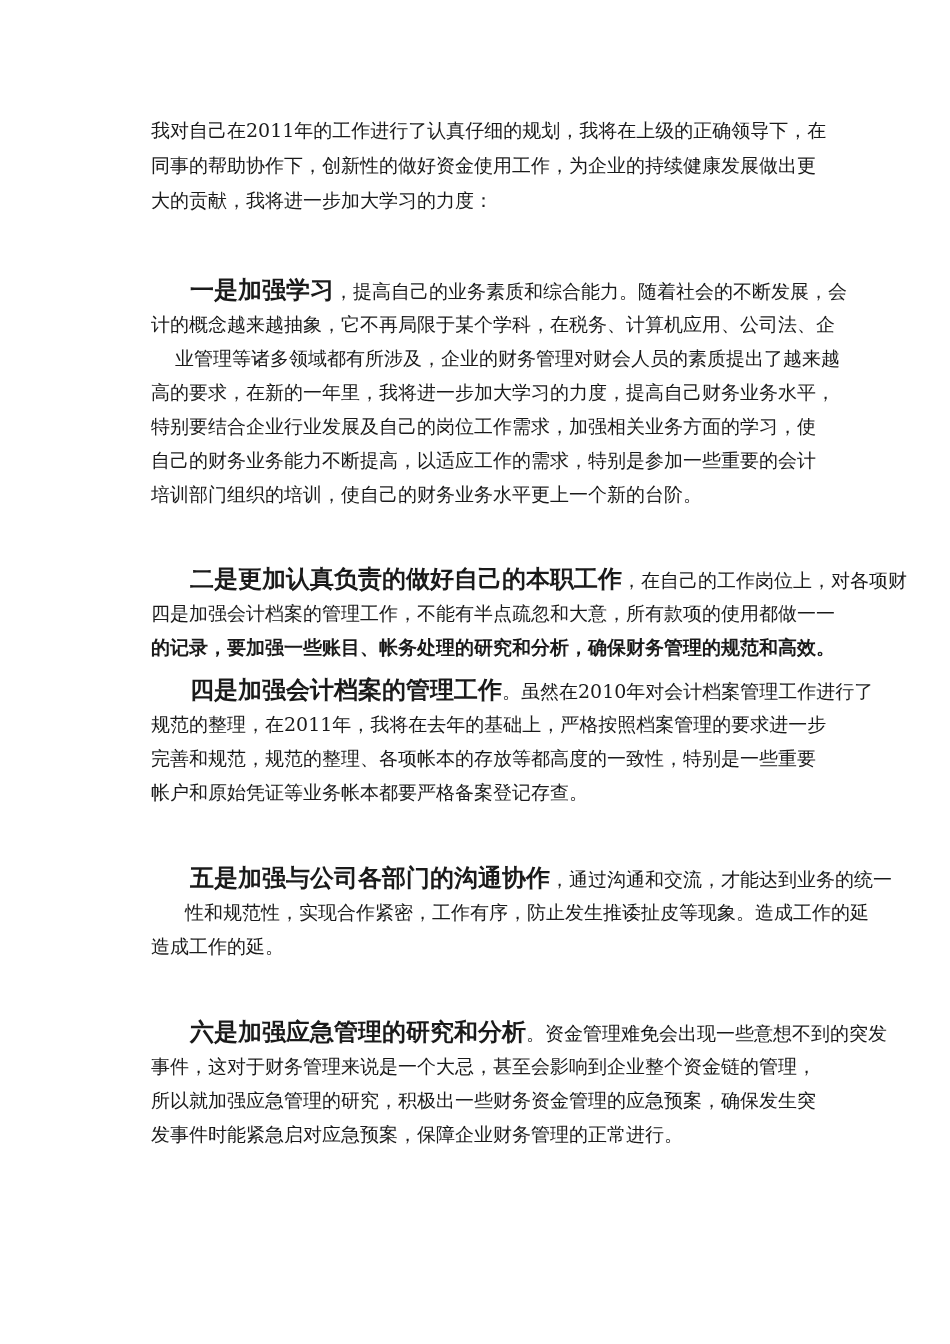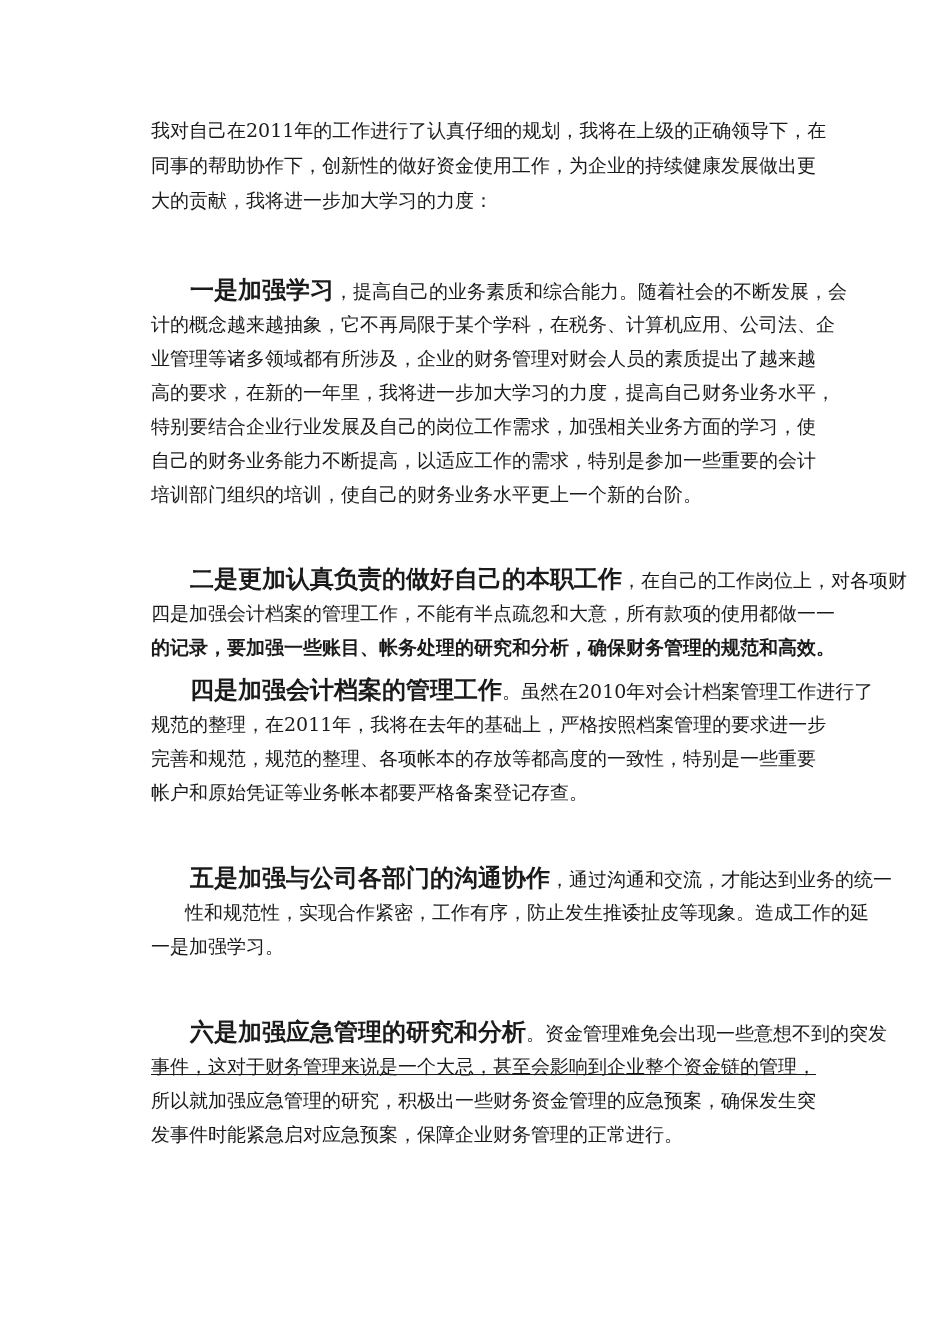--- a/index.html
+++ b/index.html
@@ -19,21 +19,21 @@
 
   <div>
     <div class="line indent-none" style="top:113px;">我对自己在2011年的工作进行了认真仔细的规划，我将在上级的正确领导下，在</div>
     <div class="line" style="top:148px;">同事的帮助协作下，创新性的做好资金使用工作，为企业的持续健康发展做出更</div>
     <div class="line last" style="top:183px;">大的贡献，我将进一步加大学习的力度：</div>
   </div>
 
   <div>
     <div class="line indent" style="top:273px;"><span class="bold">一是加强学习</span><span>，提高自己的业务素质和综合能力。随着社会的不断发展，会</span></div>
     <div class="line" style="top:307px;">计的概念越来越抽象，它不再局限于某个学科，在税务、计算机应用、公司法、企</div>
-    <div class="line" style="top:341px;">业管理等诸多领域都有所涉及，企业的财务管理对财会人员的素质提出了越来越</div>
+    <div class="line" style="top:341px;margin-left:24px;">业管理等诸多领域都有所涉及，企业的财务管理对财会人员的素质提出了越来越</div>
     <div class="line" style="top:375px;">高的要求，在新的一年里，我将进一步加大学习的力度，提高自己财务业务水平，</div>
     <div class="line" style="top:409px;">特别要结合企业行业发展及自己的岗位工作需求，加强相关业务方面的学习，使</div>
     <div class="line" style="top:443px;">自己的财务业务能力不断提高，以适应工作的需求，特别是参加一些重要的会计</div>
     <div class="line last" style="top:477px;">培训部门组织的培训，使自己的财务业务水平更上一个新的台阶。</div>
   </div>
 
   <div>
     <div class="line indent" style="top:562px;"><span class="bold">二是更加认真负责的做好自己的本职工作</span><span>，在自己的工作岗位上，对各项财</span></div>
     <div class="line" style="top:596px;">四是加强会计档案的管理工作，不能有半点疏忽和大意，所有款项的使用都做一一</div>
     <div class="line" style="top:630px;font-weight:bold;">的记录，要加强一些账目、帐务处理的研究和分析，确保财务管理的规范和高效。</div>
@@ -42,23 +42,23 @@
   <div>
     <div class="line indent" style="top:673px;"><span class="bold">四是加强会计档案的管理工作</span><span>。虽然在2010年对会计档案管理工作进行了</span></div>
     <div class="line" style="top:707px;">规范的整理，在2011年，我将在去年的基础上，严格按照档案管理的要求进一步</div>
     <div class="line" style="top:741px;">完善和规范，规范的整理、各项帐本的存放等都高度的一致性，特别是一些重要</div>
     <div class="line last" style="top:775px;">帐户和原始凭证等业务帐本都要严格备案登记存查。</div>
   </div>
 
   <div>
     <div class="line indent" style="top:861px;"><span class="bold">五是加强与公司各部门的沟通协作</span><span>，通过沟通和交流，才能达到业务的统一</span></div>
     <div class="line" style="top:895px;margin-left:34px;">性和规范性，实现合作紧密，工作有序，防止发生推诿扯皮等现象。造成工作的延</div>
-    <div class="line last" style="top:929px;">一是加强学习。</div>
+    <div class="line last" style="top:929px;">造成工作的延。</div>
   </div>
 
   <div>
     <div class="line indent" style="top:1015px;"><span class="bold">六是加强应急管理的研究和分析</span><span>。资金管理难免会出现一些意想不到的突发</span></div>
-    <div class="line" style="top:1049px;text-decoration:underline;">事件，这对于财务管理来说是一个大忌，甚至会影响到企业整个资金链的管理，</div>
+    <div class="line" style="top:1049px;">事件，这对于财务管理来说是一个大忌，甚至会影响到企业整个资金链的管理，</div>
     <div class="line" style="top:1083px;">所以就加强应急管理的研究，积极出一些财务资金管理的应急预案，确保发生突</div>
     <div class="line last" style="top:1117px;">发事件时能紧急启对应急预案，保障企业财务管理的正常进行。</div>
   </div>
 
 </div>
 
 </body></html>

